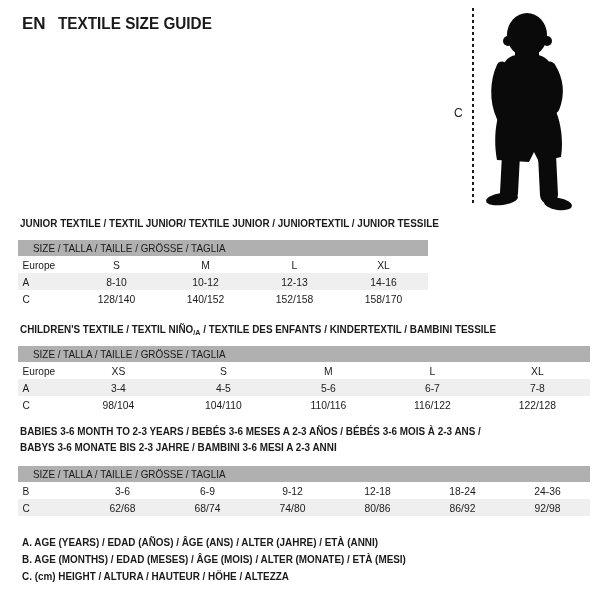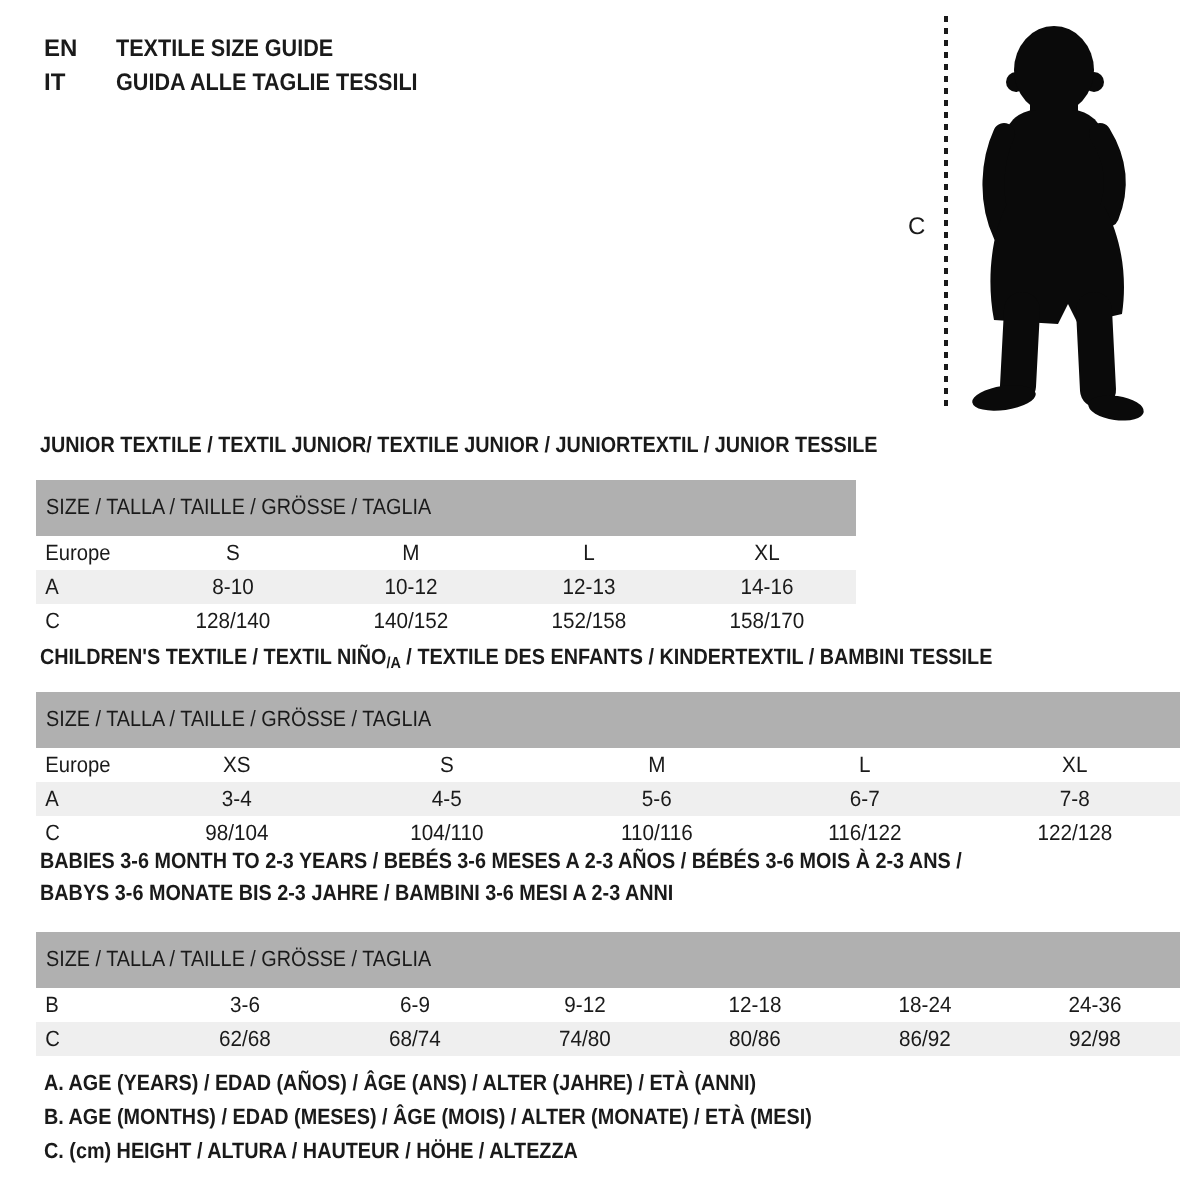--- a/index.html
+++ b/index.html
@@ -2,37 +2,37 @@
 <html><head>
 <meta charset="utf-8">
 <style>
   html,body{margin:0;padding:0;}
   .canvas{
     position:relative;width:600px;height:600px;background:#ffffff;
     font-family:"Liberation Sans", sans-serif;color:#1a1a1a;overflow:hidden;
   }
   
   .lang-block{position:absolute;top:15px;left:22px;}
-  .lang-row{display:flex;height:17px;align-items:center;font-weight:bold;font-size:12px;}
+  .lang-row{display:flex;height:17px;align-items:center;font-weight:bold;font-size:17px;}
   .lang-code{width:36px;flex:0 0 36px;}
   .lang-label{transform:scaleX(0.9);transform-origin:0 50%;white-space:nowrap;display:inline-block;}
   
   .figure{position:absolute;left:450px;top:5px;width:130px;height:212px;}
   .figure svg{position:absolute;left:0;top:0;}
   .c-label{position:absolute;left:4px;top:101px;font-size:12px;}
   
   .sec-title{position:absolute;left:20px;font-weight:bold;font-size:11px;white-space:nowrap;
              transform:scaleX(0.9);transform-origin:0 0;height:13px;line-height:13px;}
   .subsz{font-size:8px;vertical-align:-2px;}
   
   .tbl{position:absolute;left:18px;}
   .t1{width:410px;}
   .t2{width:572px;}
   .t3{width:572px;}
-  .thead{height:28px;background:#b0b0b0;display:flex;align-items:center;padding-left:5px;font-size:11px;}
+  .thead{height:16px;background:#b0b0b0;display:flex;align-items:center;padding-left:15px;font-size:11px;}
   .thead .hd{transform:scaleX(0.9);transform-origin:0 50%;white-space:nowrap;display:inline-block;}
   .trow{height:17px;display:flex;align-items:center;font-size:11px;}
   .trow.alt{background:#efefef;}
   .cl{padding-left:5px;box-sizing:border-box;transform:scaleX(0.92);transform-origin:0 50%;white-space:nowrap;}
   .t1 .cl{width:54px;flex:0 0 54px;}
   .t2 .cl{width:48px;flex:0 0 48px;}
   .t3 .cl{width:62px;flex:0 0 62px;}
   .cd{flex:1;text-align:center;transform:scaleX(0.94);white-space:nowrap;}
   
   .footnote{position:absolute;left:22px;font-weight:bold;font-size:11px;white-space:nowrap;
@@ -40,24 +40,20 @@
 </style>
 </head>
 <body>
 
 <div class="canvas">
 
   <div class="lang-block">
     <div class="lang-row">
       <span class="lang-code">EN</span>
       <span class="lang-label">TEXTILE SIZE GUIDE</span>
-    </div>
-    <div class="lang-row">
-      <span class="lang-code">IT</span>
-      <span class="lang-label">GUIDA ALLE TAGLIE TESSILI</span>
     </div>
   </div>
 
   <div class="figure">
     <svg width="130" height="212" viewBox="0 0 130 212">
       <line x1="23" y1="3" x2="23" y2="201" stroke="#1a1a1a" stroke-width="2" stroke-dasharray="3 3"></line>
       <g fill="#0a0a0a" stroke="none">
         <circle cx="58" cy="36" r="5"></circle>
         <circle cx="97" cy="36" r="5"></circle>
         <ellipse cx="77" cy="30" rx="20" ry="22"></ellipse>

